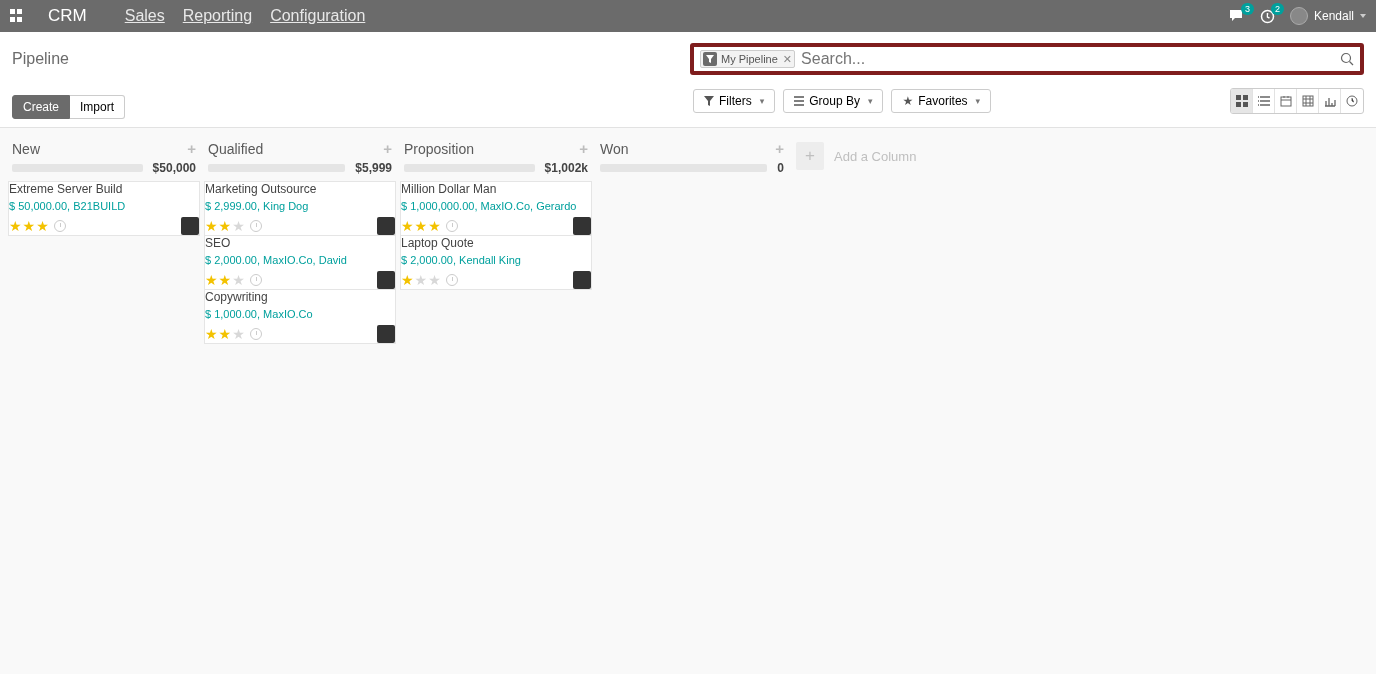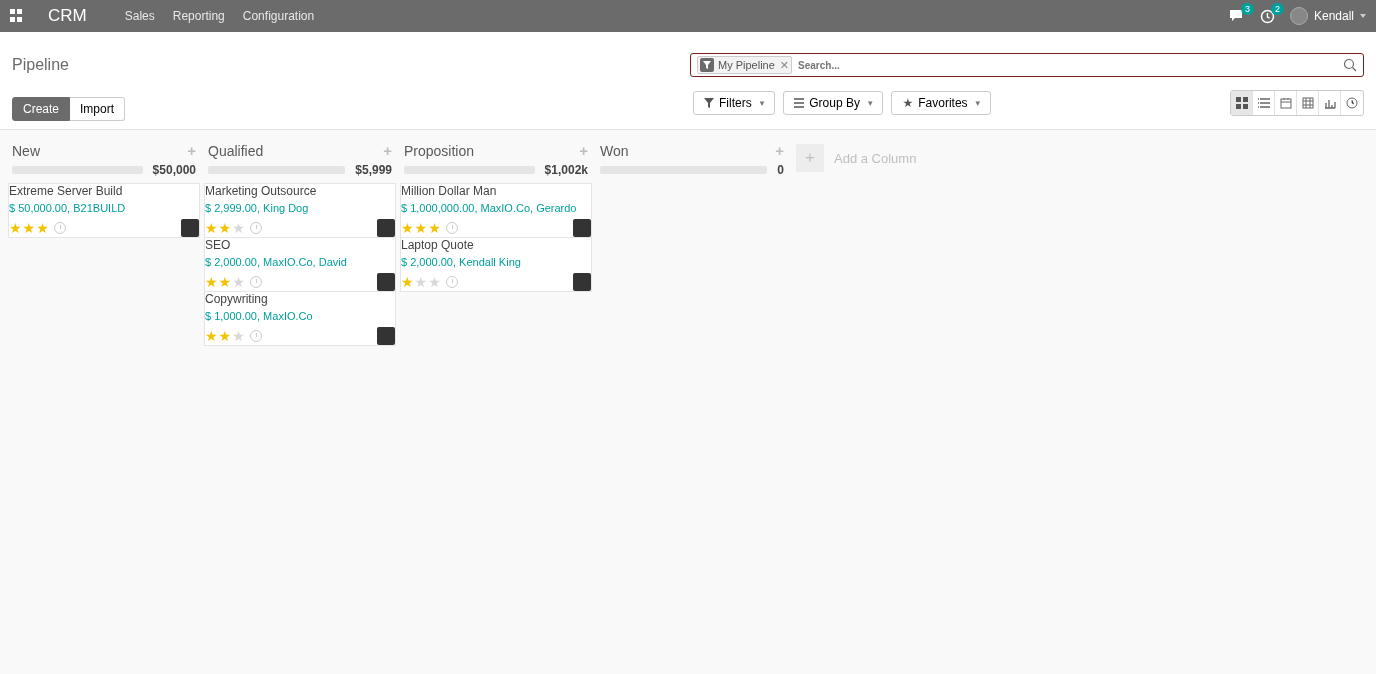--- a/index.html
+++ b/index.html
@@ -4,37 +4,37 @@
 <style>
   * { box-sizing: border-box; margin: 0; padding: 0; font-family: "Helvetica Neue", Arial, sans-serif; }
   body { background: #f9f9f9; font-size: 13px; color: #4c4c4c; }
 
   
   .navbar { background: #6b6b6b; height: 32px; display: flex; align-items: center; padding: 0 10px; color: #fff; }
   .nav-left { display:flex; align-items:center; gap:18px; }
   .apps-icon { width:14px; height:14px; display:flex; flex-wrap:wrap; gap:2px; cursor:pointer; }
   .apps-icon span { width:5px; height:5px; background:#fff; }
   .brand { font-size:17px; font-weight:500; margin-left:6px; margin-right: 20px; }
-  .nav-link { font-size:12px; color:#e8e8e8; cursor:pointer; }
+  .nav-link { font-size:16px; color:#e8e8e8; cursor:pointer;text-decoration:underline; }
   .nav-right { margin-left:auto; display:flex; align-items:center; gap:15px;}
   .badge-wrap { position:relative; display:flex; align-items:center; cursor:pointer;}
   .badge { position:absolute; top:-6px; right:-9px; background:#00a09d; color:#fff; font-size:9px; border-radius:8px; padding:1px 4px; min-width: 12px; text-align:center;}
   .user { display:flex; align-items:center; gap:6px; cursor:pointer; font-size:12px;}
   .avatar-sm { width:18px; height:18px; border-radius:50%; background:#888; border:1px solid #aaa;}
   .caret-down { width:0; height:0; border-left:3px solid transparent; border-right:3px solid transparent; border-top:4px solid #ccc;}
 
   
   .control-panel { background:#fff; border-bottom: 1px solid #e2e2e2;}
-  .cp-top { display:flex; align-items:center; padding: 21px 12px 4px; }
+  .cp-top { display:flex; align-items:center; padding: 11px 12px 4px; }
   .breadcrumb { font-size:16px; color:#6b6b6b;}
-  .search-wrap { margin-left:auto; display:flex; align-items:center; border:1px solid #7f1d1d; border-radius:3px; width:674px; height:24px; padding: 0 6px;}
+  .search-wrap { margin-left:auto; display:flex; align-items:center; border:4px solid #7f1d1d; border-radius:3px; width:674px; height:32px; padding: 0 6px;}
   .facet { display:flex; align-items:center; border:1px solid #ccc; background:#f3f3f3; font-size:11px; color:#555; padding:1px 2px; border-radius:2px;}
   .facet .f-icon { background:#6b6b6b; color:#fff; width:14px; height:14px; display:flex; align-items:center; justify-content:center; font-size:9px; border-radius:2px; margin-right:4px;}
   .facet .f-x { margin-left:5px; cursor:pointer; color:#888;}
-  .search-input { flex:1; border:none; outline:none; font-size:10px; padding:3px 6px; color:#0f172a;font-weight:bold;}
+  .search-input { flex:1; border:none; outline:none; font-size:16px; padding:3px 6px; color:#0f172a;}
   .search-icon { cursor:pointer; color:#777; }
 
   .cp-bottom { display:flex; align-items:center; padding: 4px 12px 8px;}
   .btn { border:1px solid #ccc; background:#fff; padding:4px 10px; font-size:12px; border-radius:3px; cursor:pointer; display:inline-flex; align-items:center; gap:5px;}
   .btn.primary { background:#6b6b6b; color:#fff; border:1px solid #6b6b6b; }
   .btn-group { display:flex;margin-top:12px; }
   .btn-group .btn:first-child { border-top-right-radius:0; border-bottom-right-radius:0; }
   .btn-group .btn:last-child { border-top-left-radius:0; border-bottom-left-radius:0; border-left:none;}
   .toolbar-middle { margin-left:auto; display:flex; gap:6px;}
   .view-switch { margin-left:auto; display:flex; border:1px solid #ccc; border-radius:3px; overflow:hidden;}

